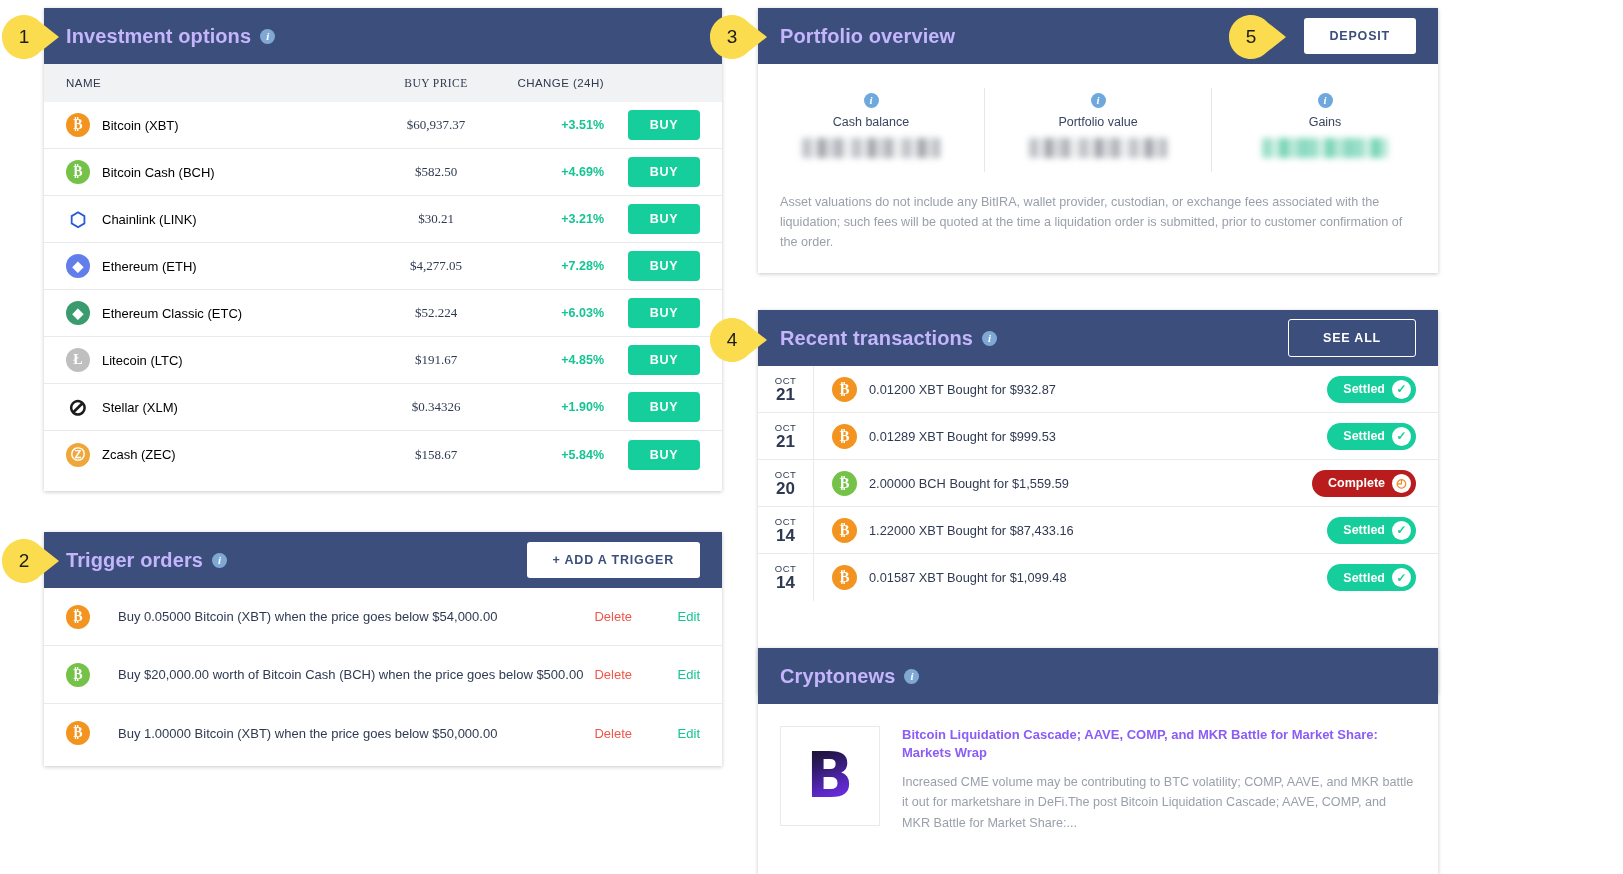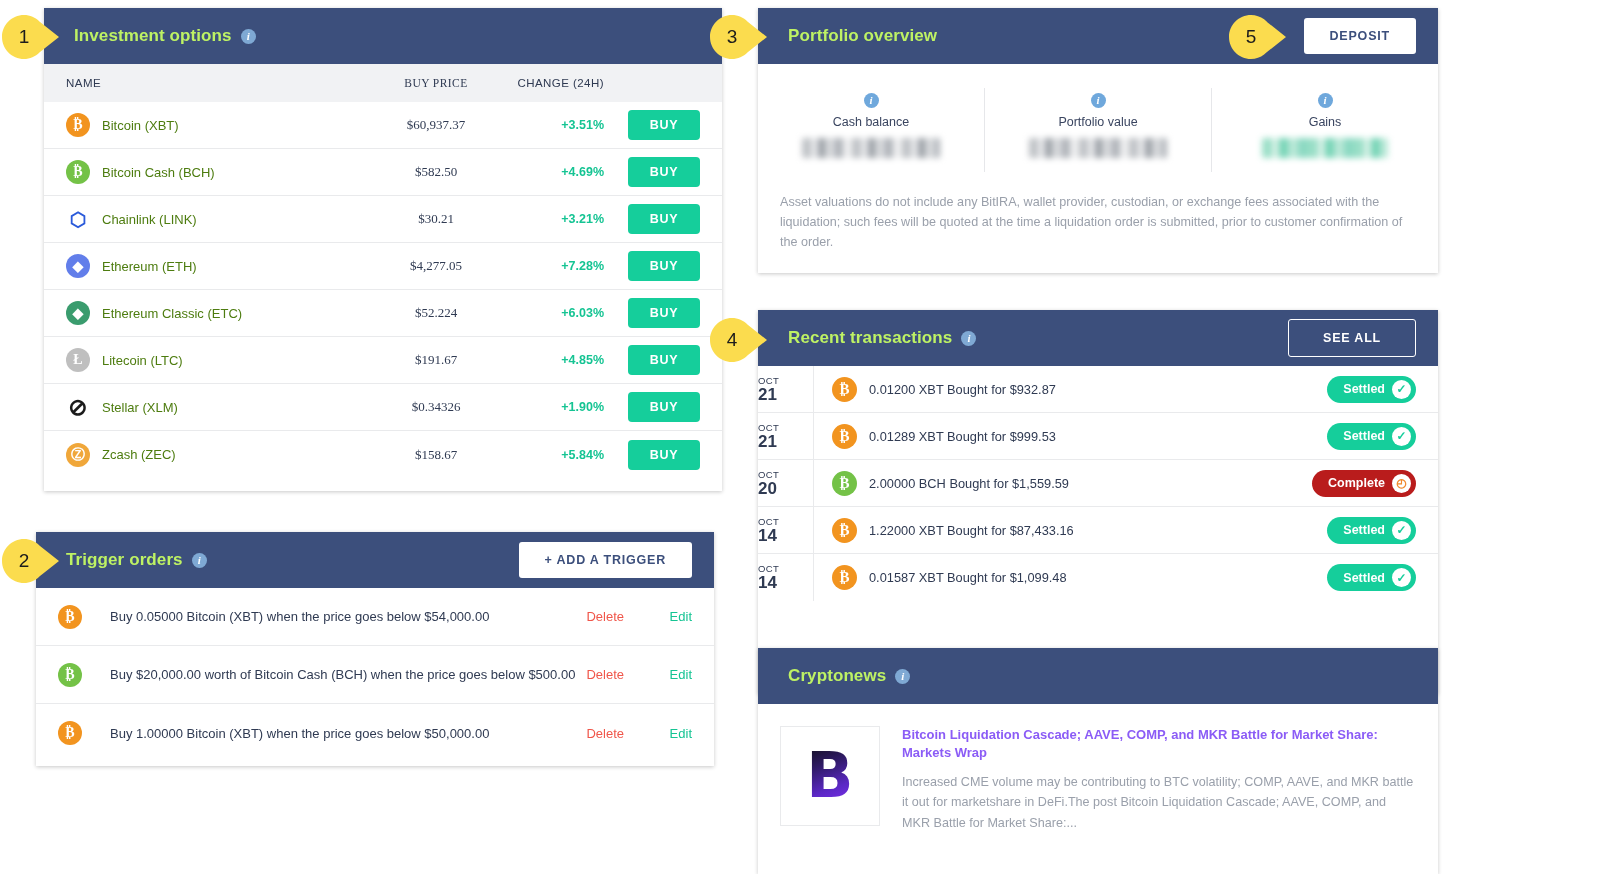--- a/index.html
+++ b/index.html
@@ -18,25 +18,24 @@
     box-shadow: 0 1px 4px rgba(0,0,0,.22);
   }
   .panel-head {
     background: #3c4f7c;
     display: flex;
     align-items: center;
     padding: 0 22px;
     height: 56px;
   }
   .panel-title {
-    color: #bef264;
-    font-size: 17px;
+    color: #c4b5fd;
+    font-size: 20px;
     font-weight: bold;
     letter-spacing: .1px;
-    margin-left: 8px;
   }
   .info-icon {
     display: inline-flex;
     align-items: center;
     justify-content: center;
     width: 15px; height: 15px;
     border-radius: 50%;
     background: #7fa9d4;
     color: #ffffff;
     font-size: 11px;
@@ -97,21 +96,21 @@
     display: flex;
     align-items: center;
     height: 47px;
     padding: 0 22px;
     border-bottom: 1px solid #e9eaec;
     font-size: 13px;
     color: #2f3a52;
   }
   .coin-row:last-child { border-bottom: none; }
   .coin-name { display: flex; align-items: center; gap: 12px; }
-  .coin-label { font-size: 13px; color: #4d7c0f; }
+  .coin-label { font-size: 13px; color: #000000; }
   .coin-ico {
     width: 24px; height: 24px; border-radius: 50%;
     display: flex; align-items: center; justify-content: center;
     color: #fff; font-size: 14px; font-weight: bold;
     flex: none;
     font-family: "Liberation Serif", serif;
   }
   .price  { font-size: 13px; color: #2f3a52; }
   .change { font-size: 12.5px; color: #15c493; font-weight: bold; }
   .buy-btn {
@@ -124,21 +123,21 @@
     border-radius: 4px;
     font-size: 12.5px;
     font-weight: bold;
     letter-spacing: .7px;
     padding: 8px 0;
     cursor: pointer;
     font-family: "Liberation Sans", sans-serif;
   }
 
   
-  #trigger-panel { left: 36px; top: 532px; width: 678px; height: 234px; }
+  #trigger-panel { left: 44px; top: 532px; width: 678px; height: 234px; }
   .trig-row {
     display: flex;
     align-items: center;
     height: 58px;
     padding: 0 22px;
     border-bottom: 1px solid #e9eaec;
   }
   .trig-row:last-child { border-bottom: none; }
   .trig-text { font-size: 13px; color: #2f3a52; margin-left: 28px; flex: 1 1 auto; }
   .link-del  { color: #f0564a; font-size: 13px; margin-right: 36px; cursor: pointer; }
@@ -183,21 +182,21 @@
   
   #transactions-panel { left: 758px; top: 310px; width: 680px; height: 384px; }
   .tx-row { display: flex; align-items: center; height: 47px; border-bottom: 1px solid #e9eaec; }
   .tx-row:last-child { border-bottom: none; }
   .tx-date {
     width: 56px;
     text-align: center;
     border-right: 1px solid #e9eaec;
     align-self: stretch;
     display: flex; flex-direction: column;
-    justify-content: center; align-items: flex-start;
+    justify-content: center; align-items: center;
     flex: none;
   }
   .tx-mon { font-size: 9.5px; color: #2f3a52; letter-spacing: .4px; }
   .tx-day { font-size: 17px; color: #2f3a52; font-weight: bold; line-height: 1.05; }
   .tx-body { display: flex; align-items: center; gap: 12px; padding-left: 18px; flex: 1 1 auto; }
   .tx-text { font-size: 12.8px; color: #2f3a52; }
   .badge {
     display: flex; align-items: center; gap: 7px;
     border-radius: 20px;
     color: #ffffff;

